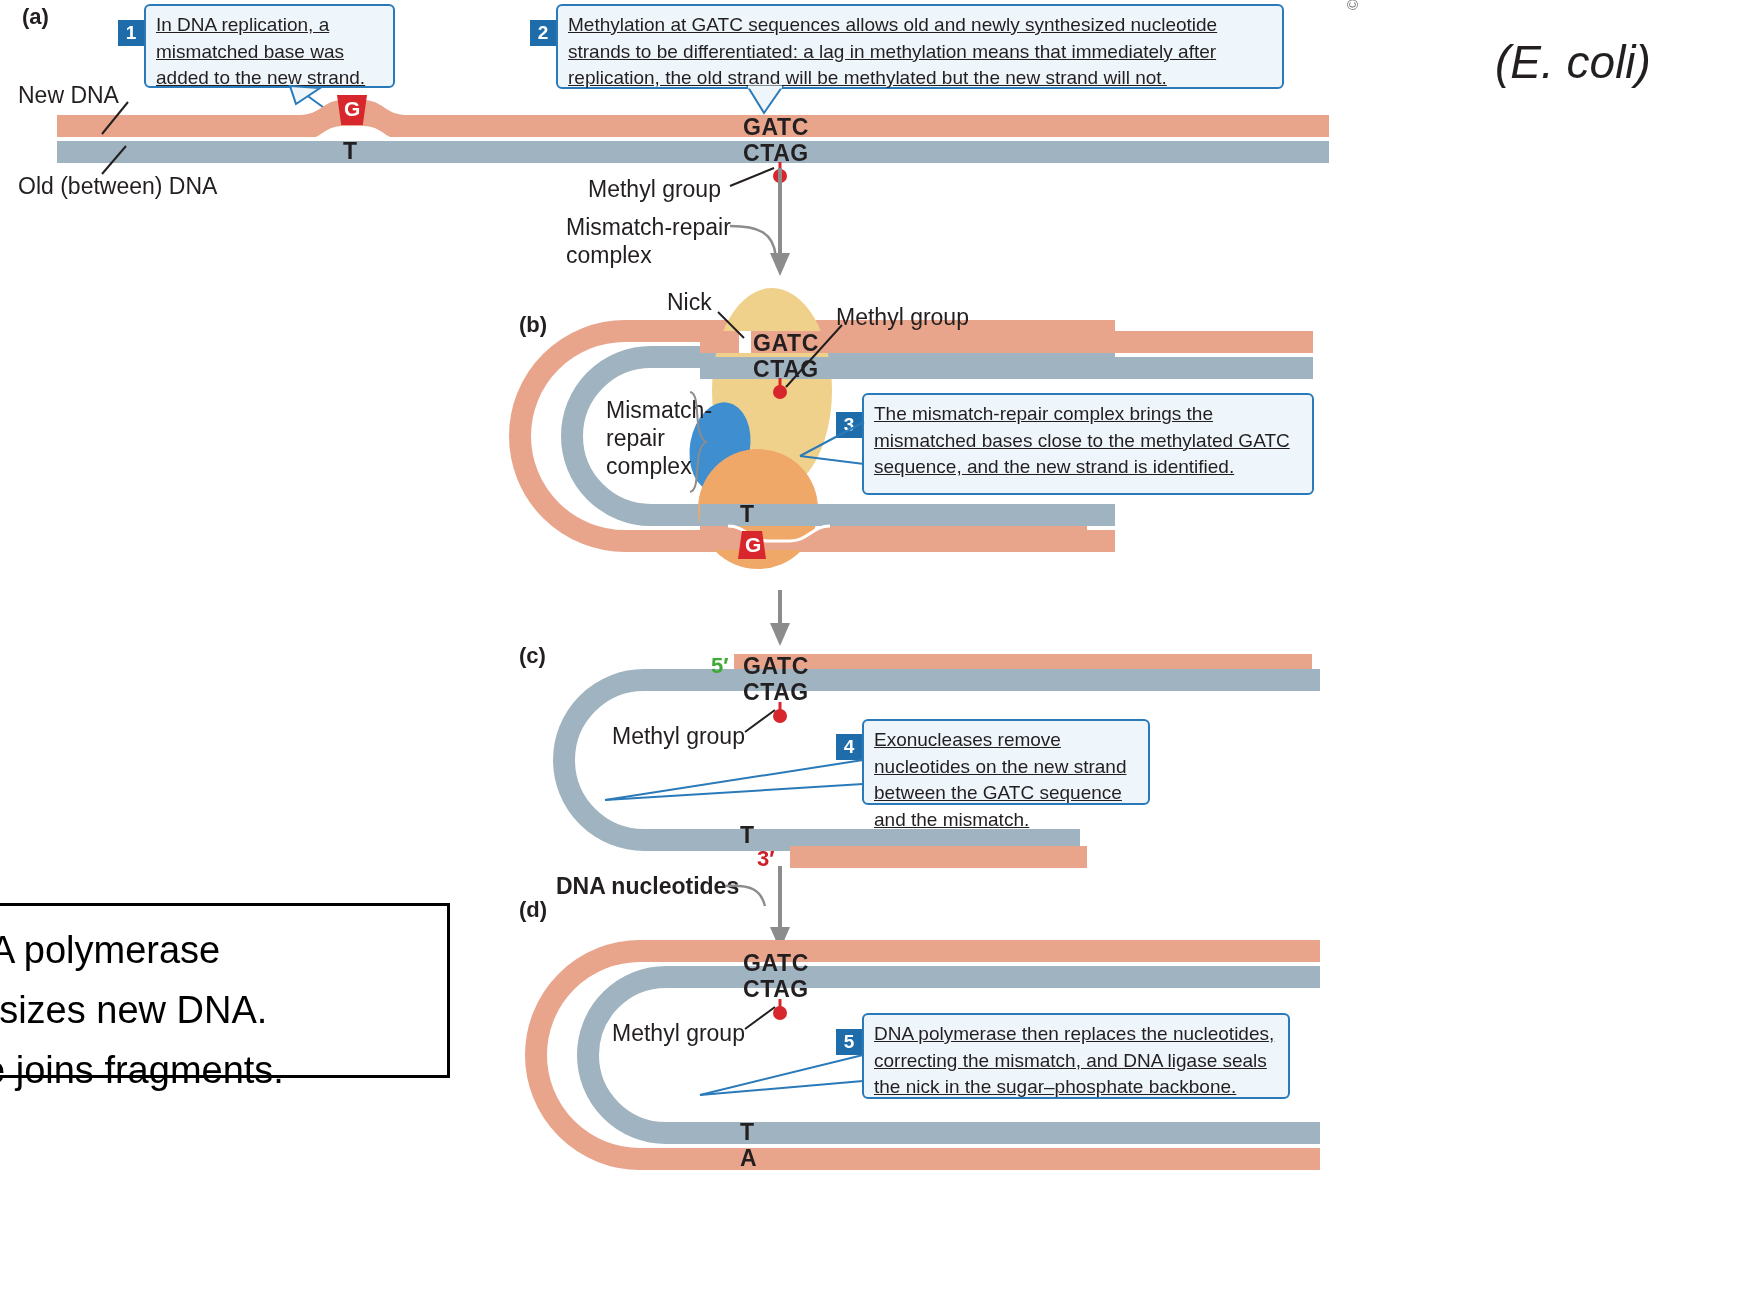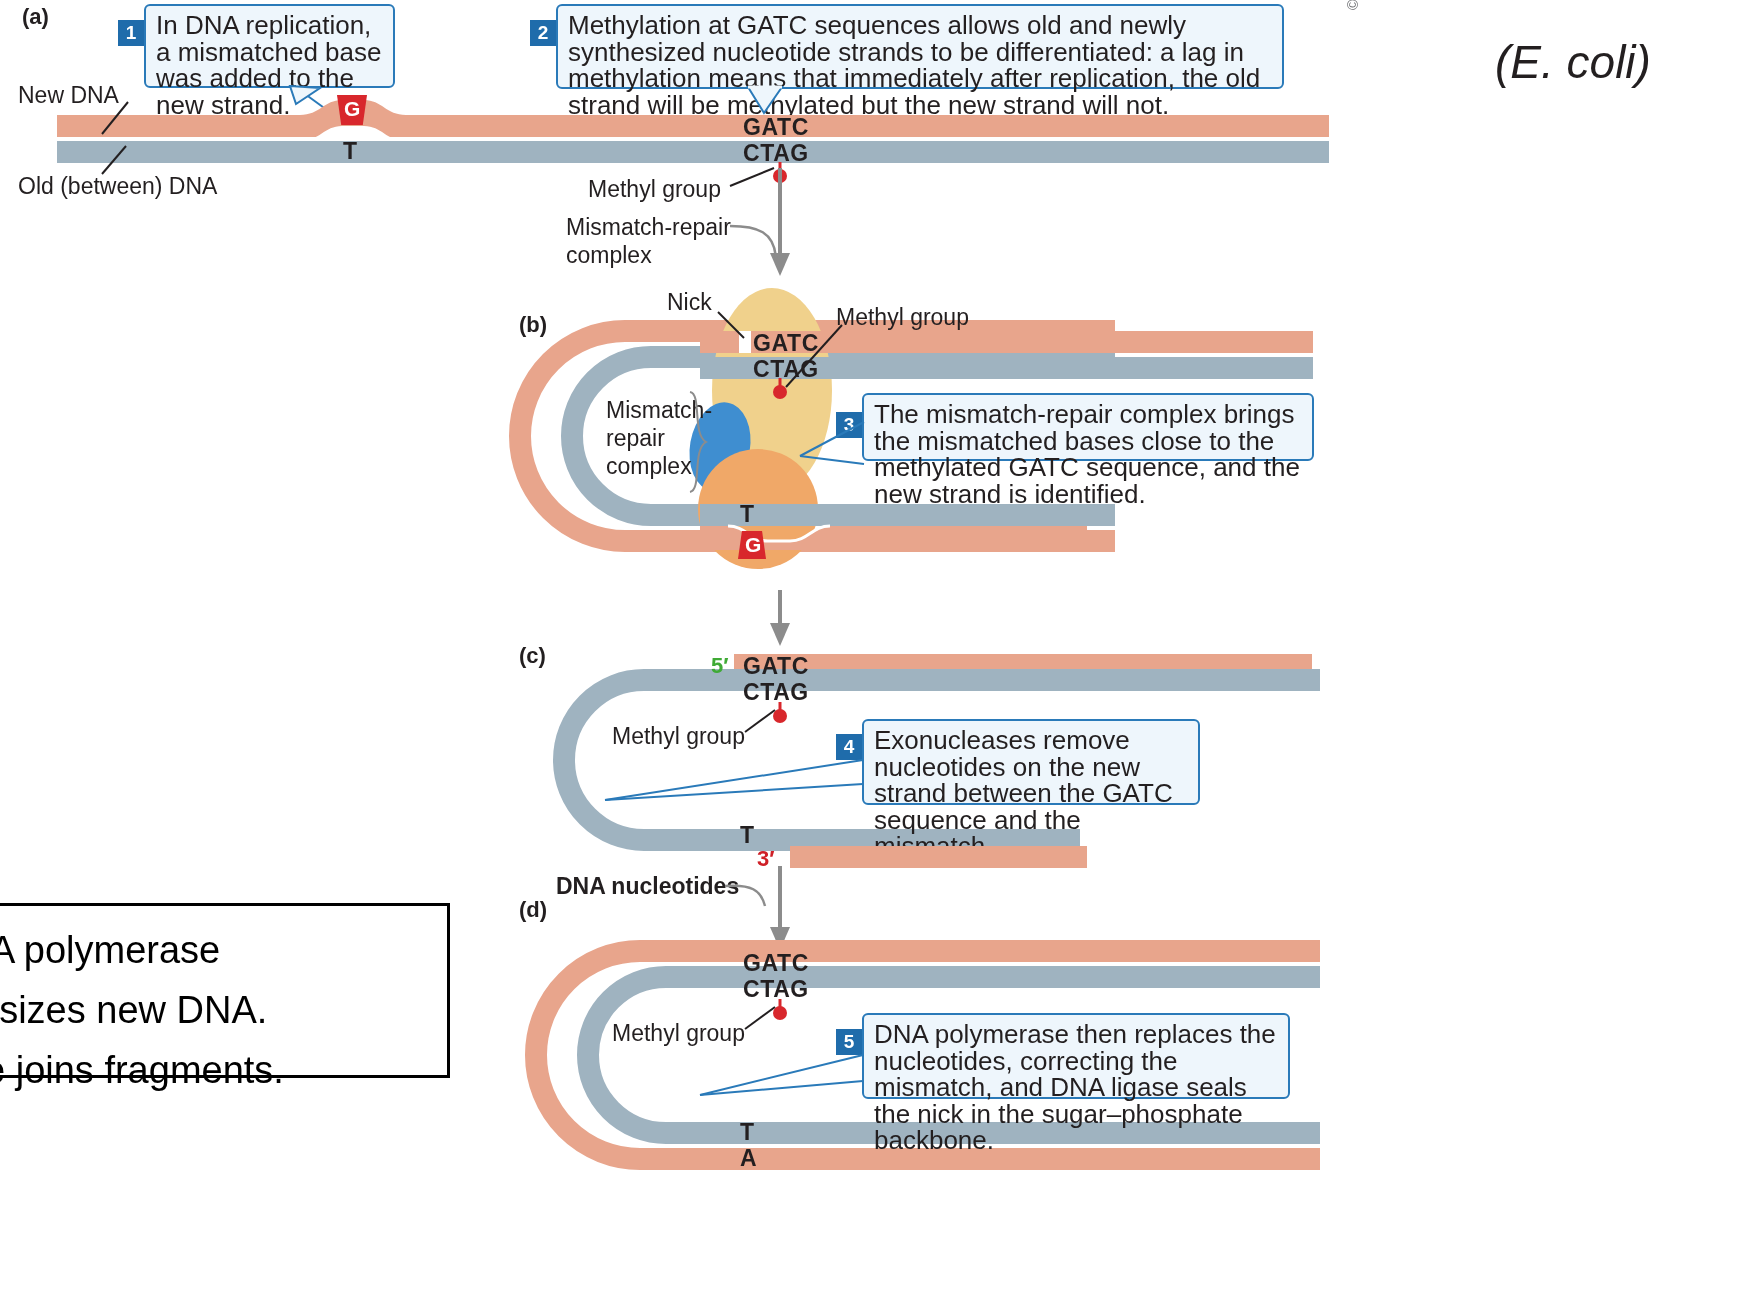--- a/index.html
+++ b/index.html
@@ -5,21 +5,21 @@
   html,body{margin:0;padding:0;background:#ffffff;}
   body{width:1747px;height:1301px;position:relative;overflow:hidden;
        font-family:"Liberation Sans","DejaVu Sans",sans-serif;color:#231f20;}
   .abs{position:absolute;}
   
   .strand-new{background:#e8a58c;}
   .strand-old{background:#9fb3c0;}
   
   .callout{background:#eef6fc;border:2px solid #2a7ab9;border-radius:6px;
            box-sizing:border-box;padding:6px 10px 7px 10px;}
-  .callout .ctext{font-size:26px;line-height:26.5px;color:#231f20;}
+  .callout .ctext{font-size:19px;line-height:26.5px;color:#231f20;text-decoration:underline;}
   .num{position:absolute;background:#1f6cab;color:#fff;font-weight:bold;
        font-size:19px;line-height:26px;text-align:center;width:26px;height:26px;
        box-sizing:border-box;}
   
   .lbl{font-size:23px;line-height:28px;color:#231f20;white-space:nowrap;}
   .panel{font-size:22px;font-weight:bold;color:#231f20;}
   .seq{font-size:23px;font-weight:bold;letter-spacing:.6px;color:#231f20;}
   .baseG{color:#ffffff;font-weight:bold;font-size:21px;}
   .prime5{color:#3faa35;font-weight:bold;font-size:22px;}
   .prime3{color:#cf2027;font-weight:bold;font-size:22px;}
@@ -157,21 +157,21 @@
 <div class="abs strand-old" style="left:700px;top:504px;width:387px;height:22px;"></div>
 <svg class="abs" style="left:700px;top:526px;width:387px;height:40px;">
   <path d="M0,0 L28,0 C46,0 50,15 68,15 L90,15 C108,15 112,0 130,0 L387,0 L387,24 L0,24 Z" fill="#e8a58c"></path>
   <path d="M28,0 C46,0 50,15 68,15 L90,15 C108,15 112,0 130,0" fill="none" stroke="#ffffff" stroke-width="3"></path>
 </svg>
 <div class="abs seq" style="left:740px;top:501px;">T</div>
 <div class="abs" style="left:738px;top:531px;width:28px;height:28px;background:#d8272c;
             clip-path:polygon(14% 0,86% 0,100% 100%,0 100%);"></div>
 <div class="abs baseG" style="left:745px;top:533px;">G</div>
 
-<div class="abs callout" style="left:862px;top:393px;width:452px;height:68px;">
+<div class="abs callout" style="left:862px;top:393px;width:452px;height:102px;">
   <div class="ctext">The mismatch-repair complex brings the mismatched bases close to the methylated GATC sequence, and the new strand is identified.</div>
 </div>
 <div class="num" style="left:836px;top:412px;">3</div>
 <svg class="abs" style="left:800px;top:418px;width:70px;height:62px;">
   <polyline points="64,4 0,38" fill="none" stroke="#2a7ab9" stroke-width="2"></polyline>
   <polyline points="64,46 0,38" fill="none" stroke="#2a7ab9" stroke-width="2"></polyline>
 </svg>
 
 <svg class="abs" style="left:768px;top:590px;width:24px;height:60px;">
   <line x1="12" y1="0" x2="12" y2="36" stroke="#8c8c8c" stroke-width="4"></line>
@@ -190,21 +190,21 @@
 
 <svg class="abs" style="left:770px;top:700px;width:22px;height:26px;">
   <line x1="10" y1="2" x2="10" y2="12" stroke="#d8272c" stroke-width="3"></line>
   <circle cx="10" cy="16" r="7" fill="#d8272c"></circle>
 </svg>
 <div class="abs lbl" style="left:612px;top:722px;">Methyl group</div>
 <svg class="abs" style="left:745px;top:708px;width:40px;height:28px;">
   <line x1="0" y1="24" x2="30" y2="2" stroke="#231f20" stroke-width="2"></line>
 </svg>
 
-<div class="abs callout" style="left:862px;top:719px;width:338px;height:86px;">
+<div class="abs callout" style="left:862px;top:719px;width:288px;height:86px;">
   <div class="ctext">Exonucleases remove nucleotides on the new strand between the GATC sequence and the mismatch.</div>
 </div>
 <div class="num" style="left:836px;top:734px;">4</div>
 <svg class="abs" style="left:605px;top:760px;width:265px;height:48px;">
   <polyline points="258,0 0,40" fill="none" stroke="#2a7ab9" stroke-width="2"></polyline>
   <polyline points="258,24 0,40" fill="none" stroke="#2a7ab9" stroke-width="2"></polyline>
 </svg>
 
 <div class="abs seq" style="left:740px;top:822px;">T</div>
 <div class="abs prime3" style="left:757px;top:846px;">3′</div>

